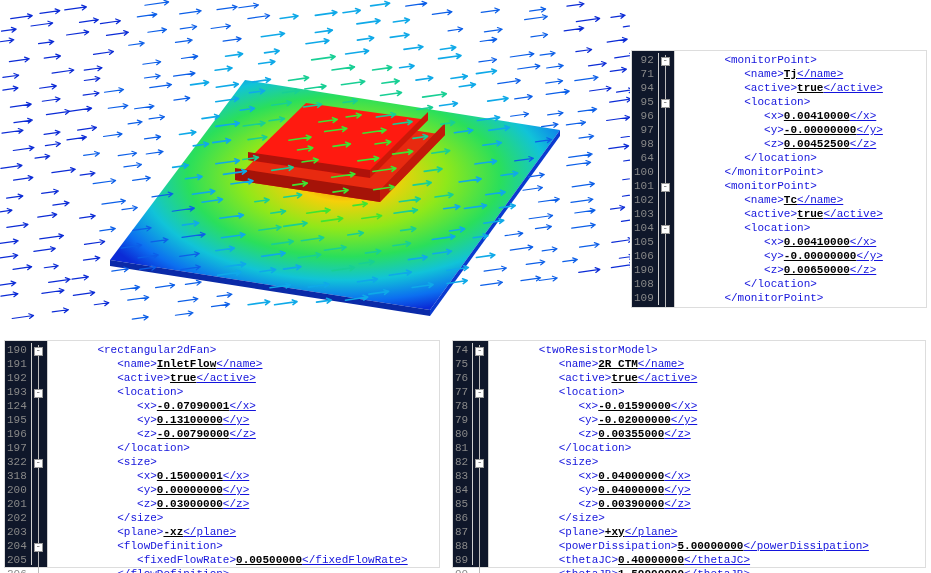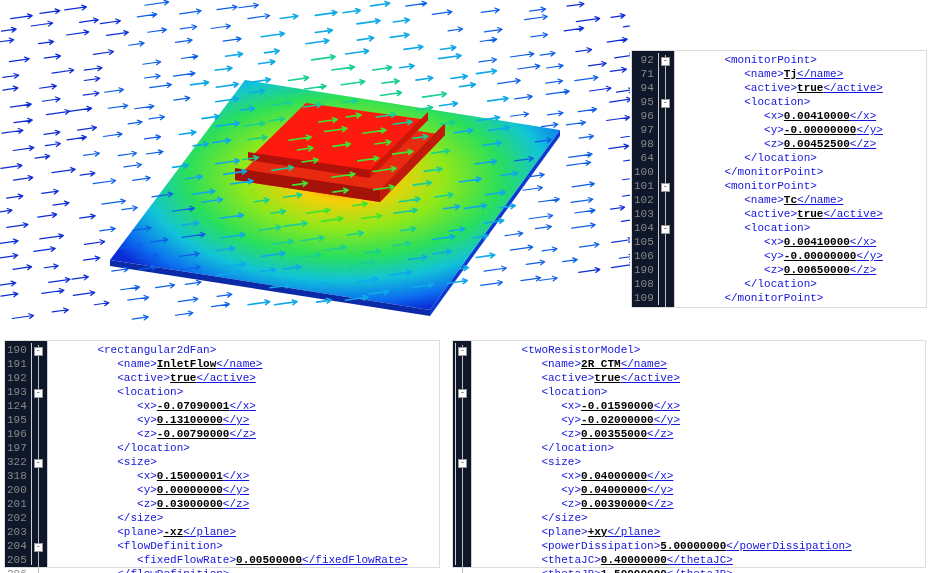--- a/index.html
+++ b/index.html
@@ -514,20 +514,39 @@
         <div class="fold-box" style="top: 46px;">-</div>
         <div class="fold-box" style="top: 116px;">-</div>
         <div class="fold-box" style="top: 200px;">-</div>
       </div>
   </div>
   <div class="code-body" id="cb-bl"><div>      <span class="tag">&lt;rectangular2dFan&gt;</span></div><div>         <span class="tag">&lt;name&gt;</span><span class="val">InletFlow</span><span class="close">&lt;/name&gt;</span></div><div>         <span class="tag">&lt;active&gt;</span><span class="val">true</span><span class="close">&lt;/active&gt;</span></div><div>         <span class="tag">&lt;location&gt;</span></div><div>            <span class="tag">&lt;x&gt;</span><span class="val">-0.07090001</span><span class="close">&lt;/x&gt;</span></div><div>            <span class="tag">&lt;y&gt;</span><span class="val">0.13100000</span><span class="close">&lt;/y&gt;</span></div><div>            <span class="tag">&lt;z&gt;</span><span class="val">-0.00790000</span><span class="close">&lt;/z&gt;</span></div><div>         <span class="tag">&lt;/location&gt;</span></div><div>         <span class="tag">&lt;size&gt;</span></div><div>            <span class="tag">&lt;x&gt;</span><span class="val">0.15000001</span><span class="close">&lt;/x&gt;</span></div><div>            <span class="tag">&lt;y&gt;</span><span class="val">0.00000000</span><span class="close">&lt;/y&gt;</span></div><div>            <span class="tag">&lt;z&gt;</span><span class="val">0.03000000</span><span class="close">&lt;/z&gt;</span></div><div>         <span class="tag">&lt;/size&gt;</span></div><div>         <span class="tag">&lt;plane&gt;</span><span class="val">-xz</span><span class="close">&lt;/plane&gt;</span></div><div>         <span class="tag">&lt;flowDefinition&gt;</span></div><div>            <span class="tag">&lt;fixedFlowRate&gt;</span><span class="val">0.00500000</span><span class="close">&lt;/fixedFlowRate&gt;</span></div><div>         <span class="tag">&lt;/flowDefinition&gt;</span></div></div>
 </div>
 
 <div id="panel-br" class="code-panel">
   <div class="gutter">
+    <div class="line-nums" id="ln-br">
+        <div>74</div>
+        <div>75</div>
+        <div>76</div>
+        <div>77</div>
+        <div>78</div>
+        <div>79</div>
+        <div>80</div>
+        <div>81</div>
+        <div>82</div>
+        <div>83</div>
+        <div>84</div>
+        <div>85</div>
+        <div>86</div>
+        <div>87</div>
+        <div>88</div>
+        <div>89</div>
+        <div>90</div>
+      </div>
     <div class="fold-col" id="fc-br">
         <div class="fold-line" style="top: 2px; height: 252px;"></div>
         <div class="fold-box" style="top: 4px;">-</div>
         <div class="fold-box" style="top: 46px;">-</div>
         <div class="fold-box" style="top: 116px;">-</div>
       </div>
   </div>
   <div class="code-body" id="cb-br"><div>      <span class="tag">&lt;twoResistorModel&gt;</span></div><div>         <span class="tag">&lt;name&gt;</span><span class="val">2R CTM</span><span class="close">&lt;/name&gt;</span></div><div>         <span class="tag">&lt;active&gt;</span><span class="val">true</span><span class="close">&lt;/active&gt;</span></div><div>         <span class="tag">&lt;location&gt;</span></div><div>            <span class="tag">&lt;x&gt;</span><span class="val">-0.01590000</span><span class="close">&lt;/x&gt;</span></div><div>            <span class="tag">&lt;y&gt;</span><span class="val">-0.02000000</span><span class="close">&lt;/y&gt;</span></div><div>            <span class="tag">&lt;z&gt;</span><span class="val">0.00355000</span><span class="close">&lt;/z&gt;</span></div><div>         <span class="tag">&lt;/location&gt;</span></div><div>         <span class="tag">&lt;size&gt;</span></div><div>            <span class="tag">&lt;x&gt;</span><span class="val">0.04000000</span><span class="close">&lt;/x&gt;</span></div><div>            <span class="tag">&lt;y&gt;</span><span class="val">0.04000000</span><span class="close">&lt;/y&gt;</span></div><div>            <span class="tag">&lt;z&gt;</span><span class="val">0.00390000</span><span class="close">&lt;/z&gt;</span></div><div>         <span class="tag">&lt;/size&gt;</span></div><div>         <span class="tag">&lt;plane&gt;</span><span class="val">+xy</span><span class="close">&lt;/plane&gt;</span></div><div>         <span class="tag">&lt;powerDissipation&gt;</span><span class="val">5.00000000</span><span class="close">&lt;/powerDissipation&gt;</span></div><div>         <span class="tag">&lt;thetaJC&gt;</span><span class="val">0.40000000</span><span class="close">&lt;/thetaJC&gt;</span></div><div>         <span class="tag">&lt;thetaJB&gt;</span><span class="val">1.50000000</span><span class="close">&lt;/thetaJB&gt;</span></div></div>
 </div>
 

